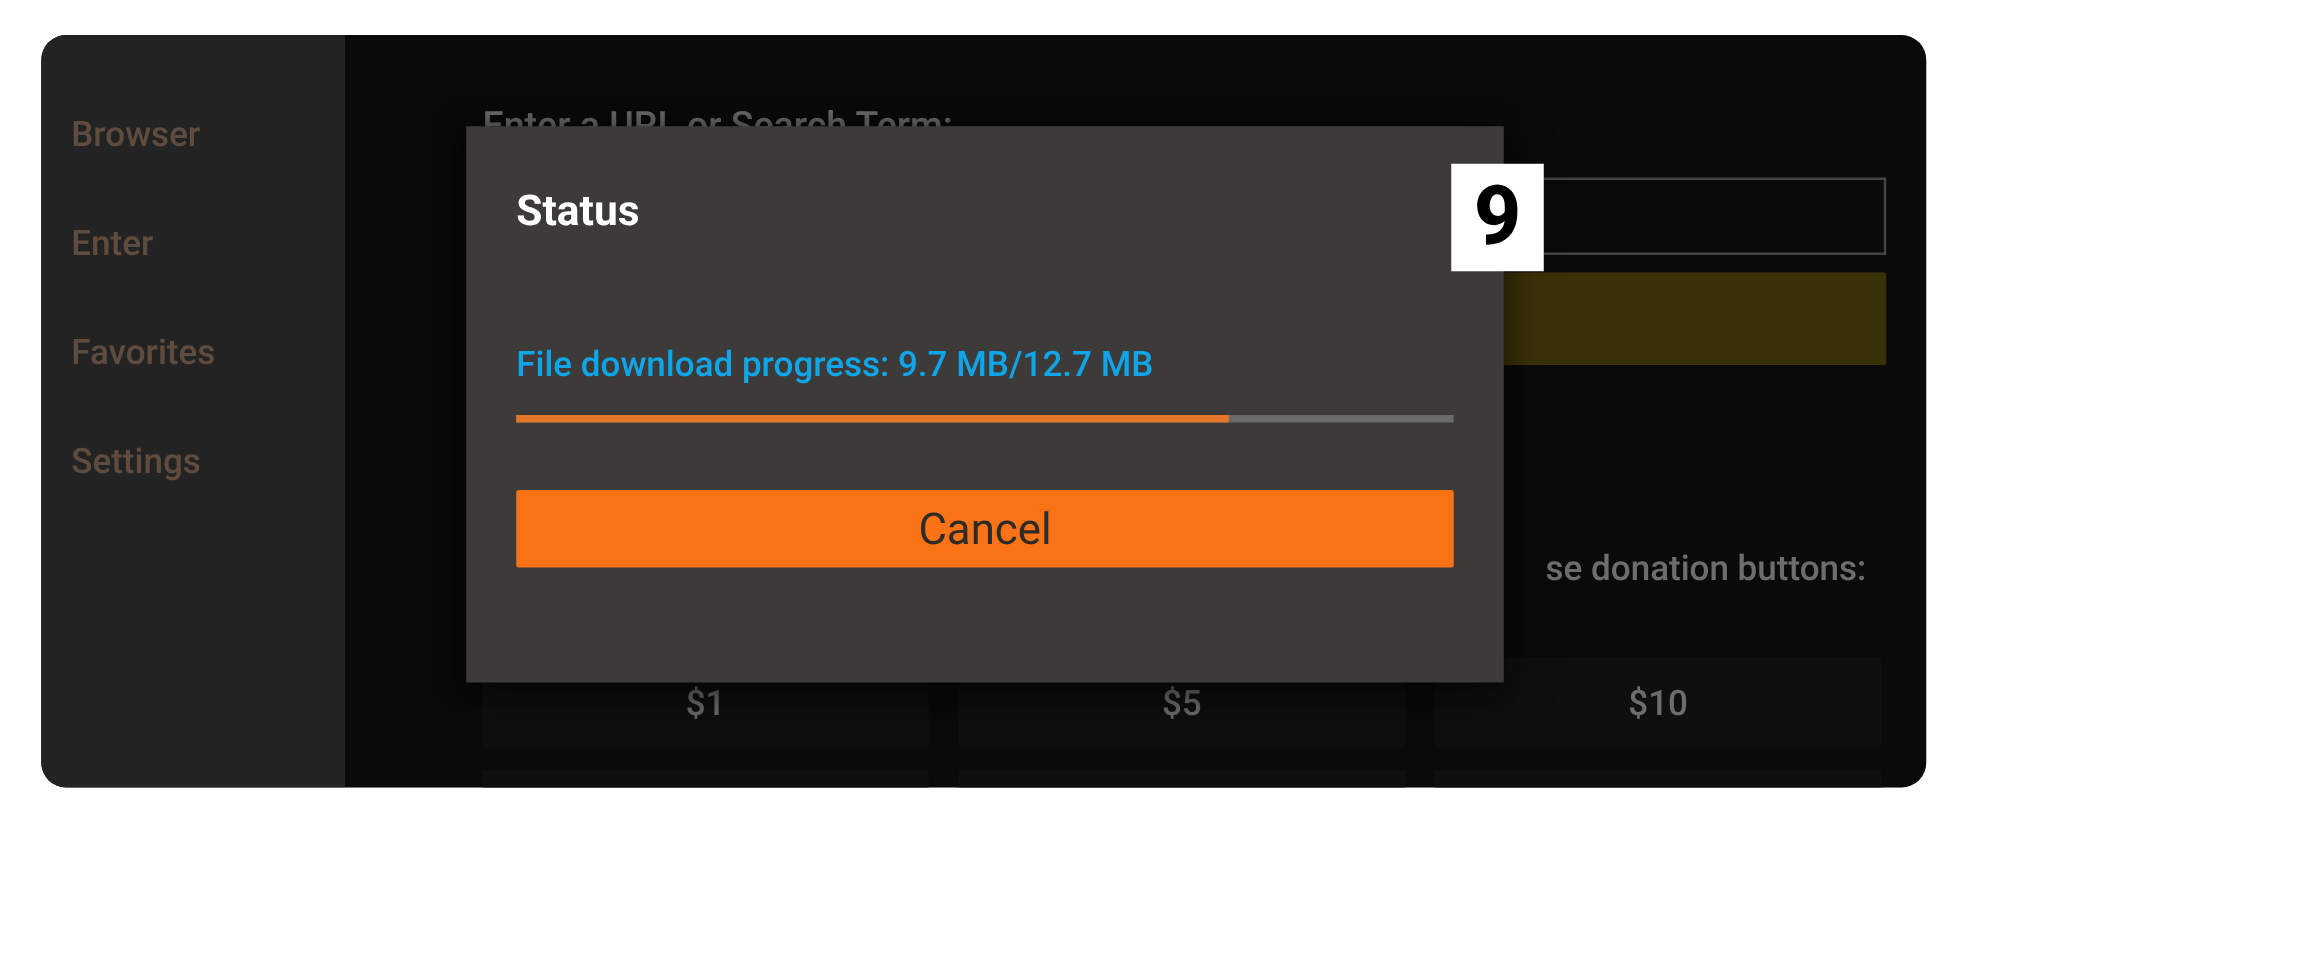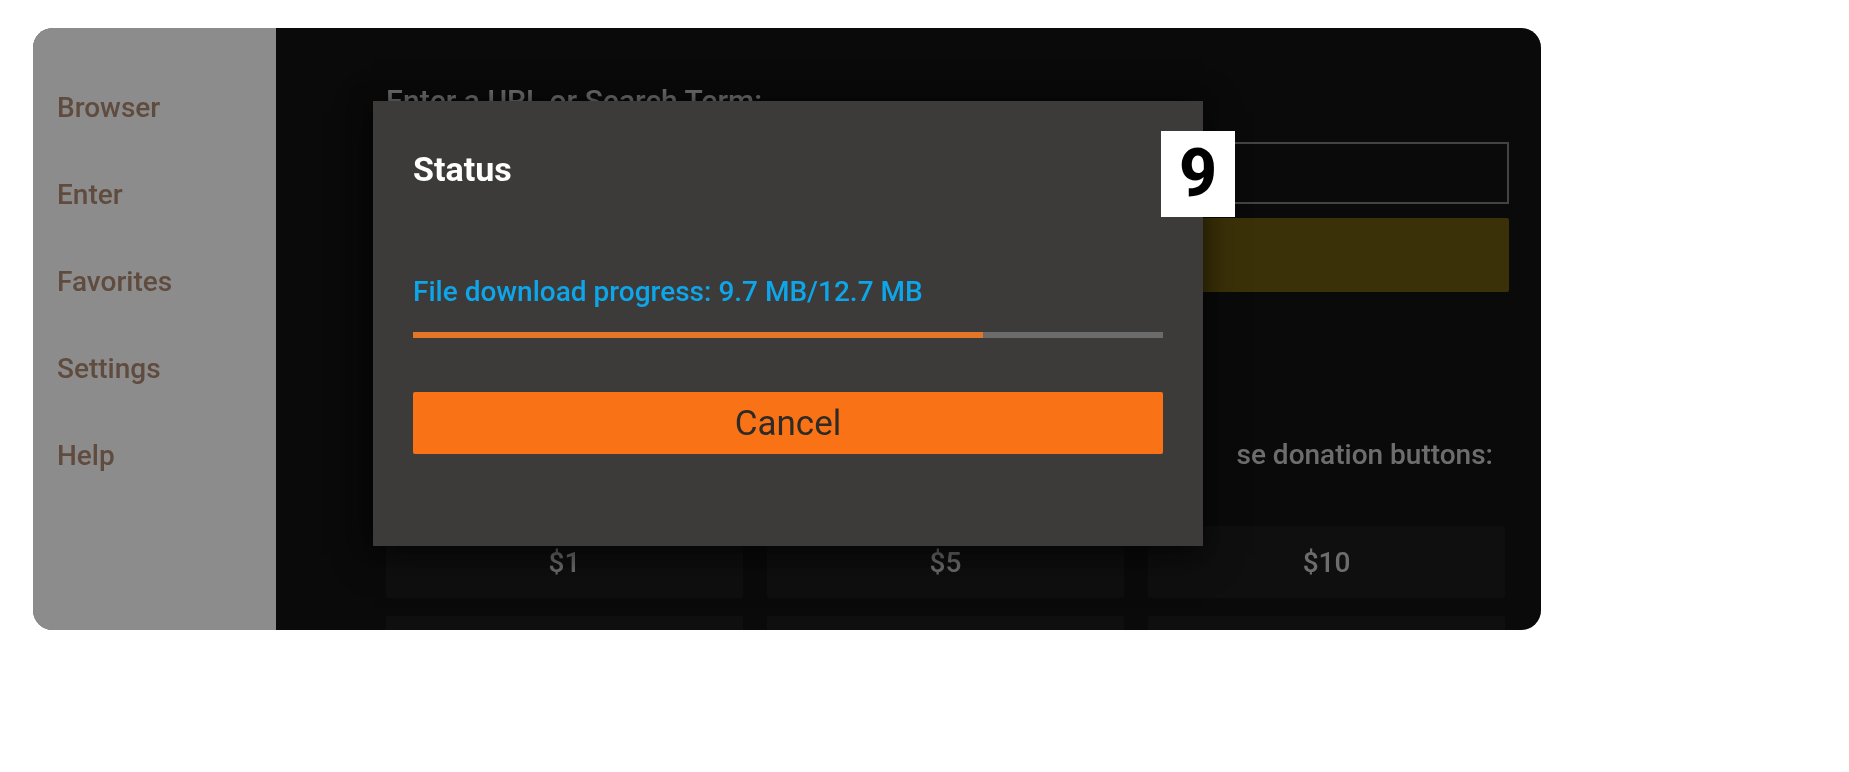--- a/index.html
+++ b/index.html
@@ -25,21 +25,21 @@
     height: 602px;
     background: #141313;
     border-radius: 20px;
     overflow: hidden;
     display: flex;
   }
   
   .sidebar {
     width: 243px;
     height: 100%;
-    background: #ffffff;
+    background: #404040;
     padding-top: 36px;
     flex: 0 0 auto;
   }
   .sidebar .item {
     color: #b08a73;
     font-size: 28px;
     font-weight: 500;
     padding: 27px 24px;
     cursor: pointer;
   }
@@ -185,21 +185,20 @@
 <body>
 
 <div class="canvas">
   <div class="app">
 
     <div class="sidebar">
       <div class="item">Browser</div>
       <div class="item">Enter</div>
       <div class="item">Favorites</div>
       <div class="item">Settings</div>
-      <div class="item">Help</div>
     </div>
 
     <div class="main">
       <div class="prompt">Enter a URL or Search Term:</div>
       <div class="url-input"></div>
       <div class="go-btn"></div>
 
       <div class="donation-text">se donation buttons:</div>
 
       <div class="donation-row">

